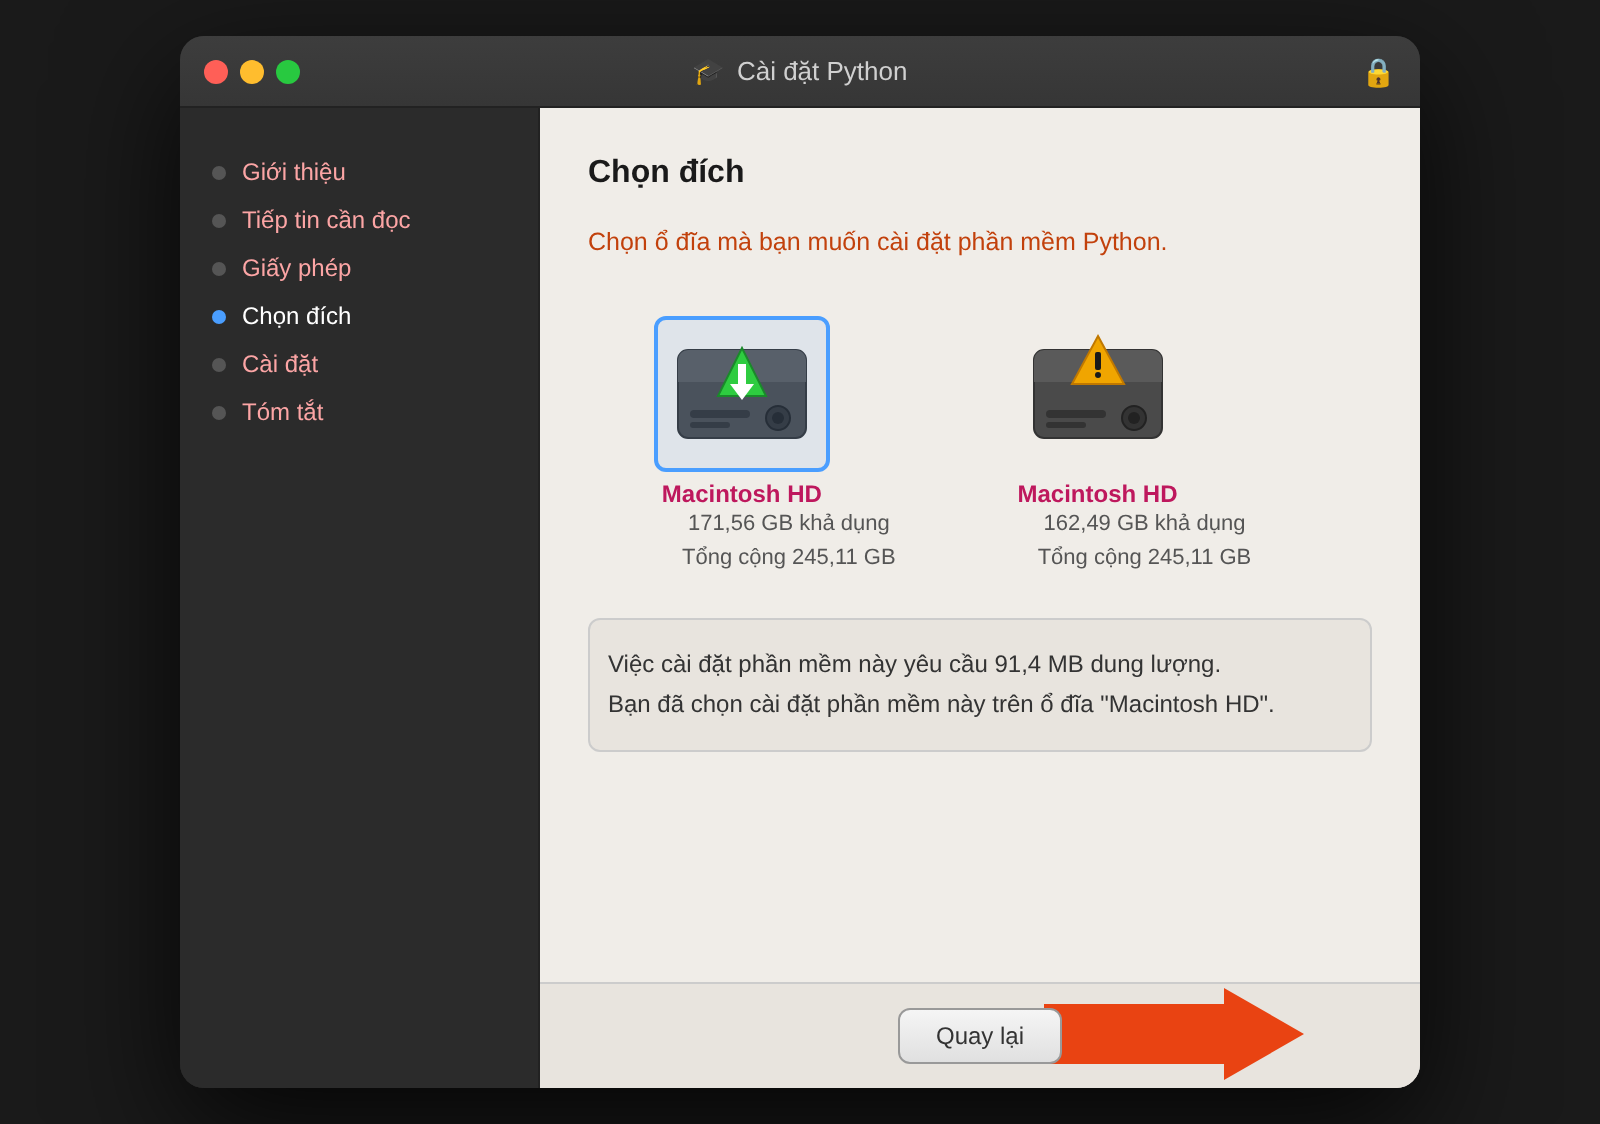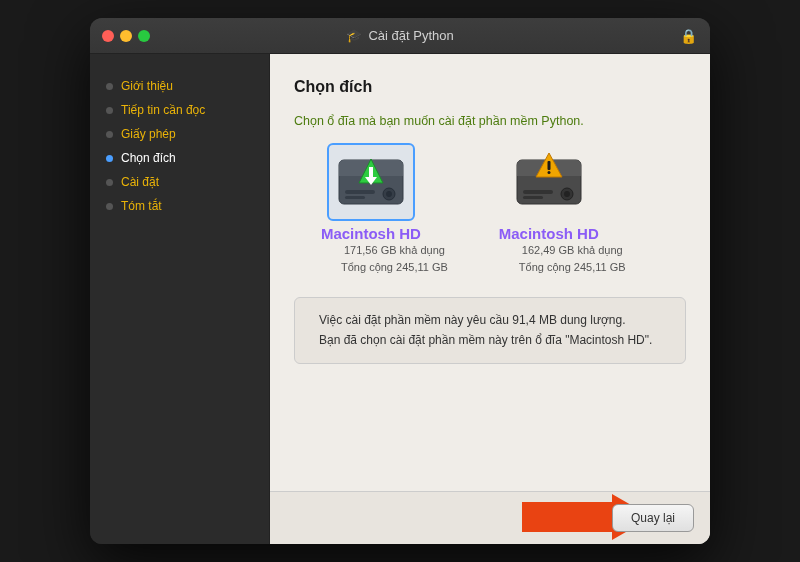--- a/index.html
+++ b/index.html
@@ -75,21 +75,21 @@
       background: #2b2b2b;
       padding: 20px 0;
       border-right: 1px solid #222;
     }
 
     .sidebar-item {
       display: flex;
       align-items: center;
       padding: 5px 16px;
       font-size: 12px;
-      color: #eab308;
+      color: #fca5a5;
       gap: 8px;
       cursor: default;
     }
 
     .sidebar-item.active {
       color: #fff;
     }
 
     .sidebar-item .dot {
       width: 7px;
@@ -113,22 +113,22 @@
 
     .main-title {
       font-size: 16px;
       font-weight: 600;
       color: #1a1a1a;
       margin-bottom: 16px;
     }
 
     .description {
       font-size: 12.5px;
-      color: #4d7c0f;
-      margin-bottom: 16px;
+      color: #c2410c;
+      margin-bottom: 31px;
       line-height: 1.5;
     }
 
     .drives-row {
       display: flex;
       gap: 24px;
       margin-bottom: 20px;
     }
 
     .drive-item {
@@ -155,53 +155,54 @@
 
     .drive-badge {
       position: absolute;
       bottom: 2px;
       left: 50%;
       transform: translateX(-50%);
       font-size: 22px;
     }
 
     .drive-name {
-      font-size: 15px;
+      font-size: 12px;
       font-weight: 600;
-      color: #8b5cf6;
+      color: #be185d;
       text-align: center;
     }
 
     .drive-info {
       font-size: 11px;
       color: #555;
       text-align: center;
       line-height: 1.6;
       margin-left: 47px;
     }
 
     .info-box {
       background: #e8e4de;
       border: 1px solid #ccc;
       border-radius: 6px;
-      padding: 12px 24px;
+      padding: 12px 9px;
       font-size: 12px;
       color: #333;
       line-height: 1.7;
       margin-bottom: auto;
     }
 
     .bottom-bar {
       display: flex;
       justify-content: flex-end;
       align-items: center;
       padding: 12px 16px;
       background: #e8e4de;
       border-top: 1px solid #ccc;
       gap: 10px;
+      flex-direction: column;
     }
 
     .btn {
       padding: 6px 18px;
       border-radius: 6px;
       font-size: 12px;
       cursor: pointer;
       border: 1px solid #999;
       background: linear-gradient(180deg, #f5f5f5, #e0e0e0);
       color: #333;

